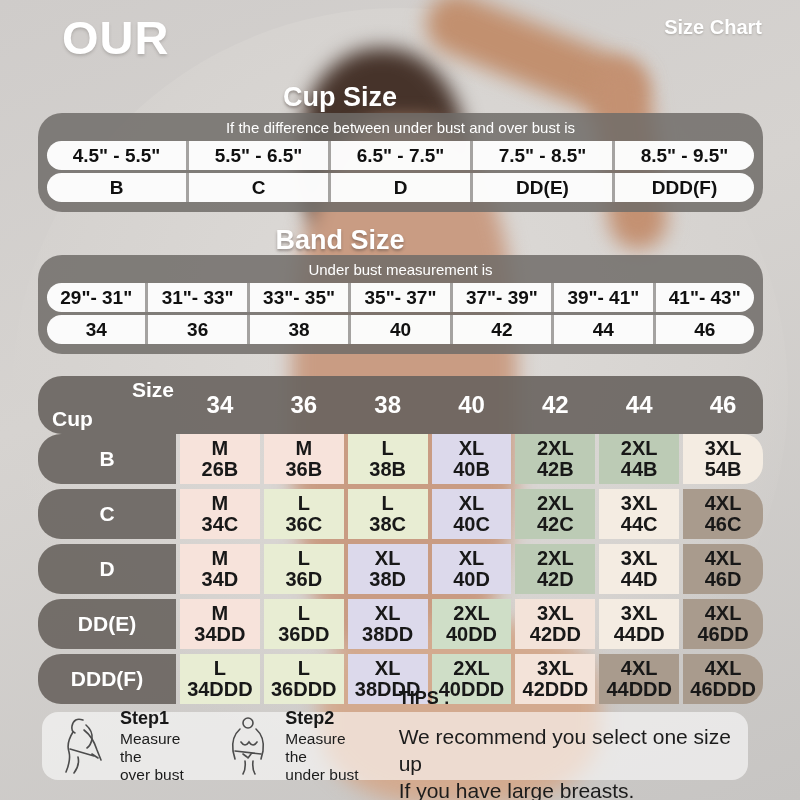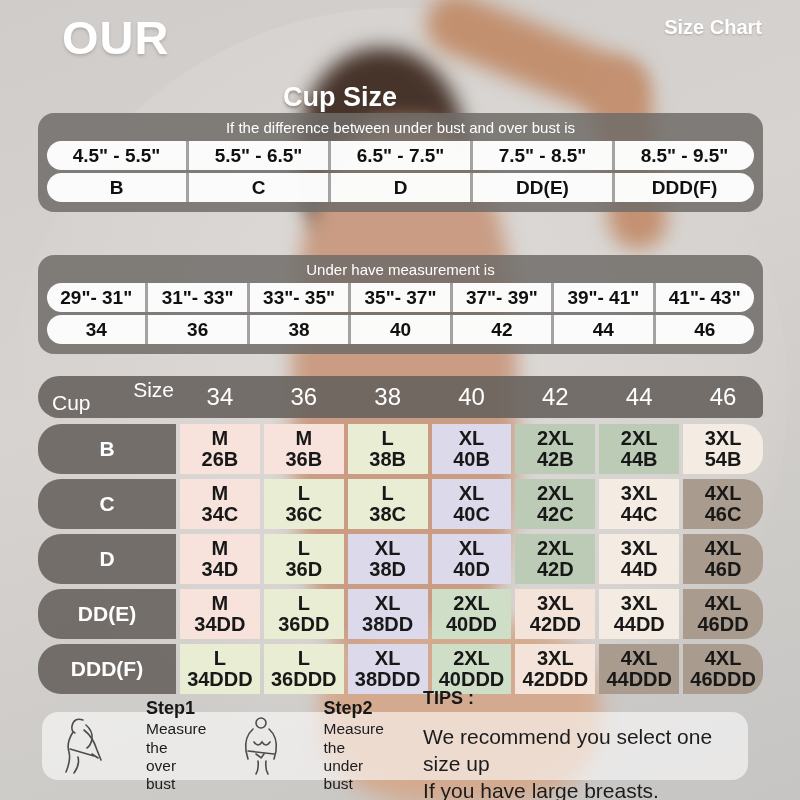--- a/index.html
+++ b/index.html
@@ -23,50 +23,50 @@
   .page-title{position:absolute;right:38px;top:16px;font-size:20px;font-weight:600;color:#fff;
               text-shadow:0 1px 2px rgba(80,75,70,.3);}
 
   
   .sec-title{position:absolute;left:0;width:680px;text-align:center;font-size:27px;font-weight:bold;
              color:#fff;text-shadow:0 2px 3px rgba(70,60,55,.45);}
   .cup-title{top:82px;} .band-title{top:225px;}
 
   
   .gray-panel{position:absolute;left:38px;width:725px;background:rgba(112,108,104,.85);
-              border-radius:16px;padding:4px 0 7px;box-sizing:border-box;}
+              border-radius:24px;padding:4px 0 7px;box-sizing:border-box;}
   .cup-panel{top:113px;} .band-panel{top:255px;}
   .panel-sub{color:#fff;text-align:center;font-size:15px;font-weight:500;height:21px;line-height:21px;}
   .pill-row{display:flex;background:rgba(255,255,255,.97);border-radius:15px;height:29px;
             margin:3px 9px;overflow:hidden;}
   .pill-cell{flex:1;display:flex;align-items:center;justify-content:center;font-weight:bold;
              font-size:19px;color:#101010;border-right:3px solid #a5a3a1;}
   .pill-cell:last-child{border-right:none;}
 
   
   .matrix{position:absolute;left:38px;top:376px;width:725px;}
   .mgrid{display:grid;grid-template-columns:138px repeat(7,1fr);column-gap:4px;}
-  .mheader{height:42px;background:rgba(104,99,94,.9);border-radius:24px 24px 6px 24px;
-           color:#fff;font-weight:normal;margin-bottom:6px;}
+  .mheader{height:58px;background:rgba(104,99,94,.9);border-radius:24px 24px 6px 24px;
+           color:#fff;font-weight:bold;}
   .mcorner{position:relative;}
   .mcorner .size{position:absolute;top:2px;right:2px;font-size:21px;}
   .mcorner .cup{position:absolute;bottom:3px;left:14px;font-size:21px;}
   .mcol{display:flex;align-items:center;justify-content:center;font-size:24px;}
   .mrow{height:50px;margin-bottom:5px;}
   .mlabel{background:rgba(104,99,94,.9);border-radius:23px 0 0 23px;color:#fff;display:flex;
           align-items:center;justify-content:center;font-size:21px;font-weight:bold;}
   .mcell{display:flex;flex-direction:column;align-items:center;justify-content:center;
          font-weight:bold;font-size:20px;line-height:1.07;color:#181818;}
   .mcell.last{border-radius:0 20px 20px 0;}
 
   
   .footer{position:absolute;left:42px;top:712px;width:706px;height:68px;
           background:rgba(255,255,255,.58);border-radius:16px;display:flex;align-items:center;
           padding:0 14px;box-sizing:border-box;}
-  .step{display:flex;align-items:center;margin-right:26px;gap:26px;}
+  .step{display:flex;align-items:center;margin-right:26px;}
   .step svg{width:52px;height:60px;margin-right:12px;flex:none;}
   .step-title{font-size:18px;font-weight:bold;color:#171717;margin-bottom:1px;}
   .step-line{font-size:15.5px;font-weight:500;color:#1c1c1c;line-height:1.18;}
   .tips{margin-left:12px;}
   .tips-title{font-size:18px;font-weight:bold;color:#171717;margin-bottom:14px;}
   .tips-line{font-size:21px;font-weight:500;color:#1c1c1c;line-height:1.3;}
 </style>
 </head>
 <body>
 
@@ -94,22 +94,23 @@
       </div>
     <div class="pill-row">
         <div class="pill-cell">B</div>
         <div class="pill-cell">C</div>
         <div class="pill-cell">D</div>
         <div class="pill-cell">DD(E)</div>
         <div class="pill-cell">DDD(F)</div>
       </div>
   </div>
 
+  <div class="sec-title band-title">Band Size</div>
   <div class="gray-panel band-panel">
-    <div class="panel-sub">Under have measurement is</div>
+    <div class="panel-sub">Under bust measurement is</div>
     <div class="pill-row">
         <div class="pill-cell">29"- 31"</div>
         <div class="pill-cell">31"- 33"</div>
         <div class="pill-cell">33"- 35"</div>
         <div class="pill-cell">35"- 37"</div>
         <div class="pill-cell">37"- 39"</div>
         <div class="pill-cell">39"- 41"</div>
         <div class="pill-cell">41"- 43"</div>
       </div>
     <div class="pill-row">

